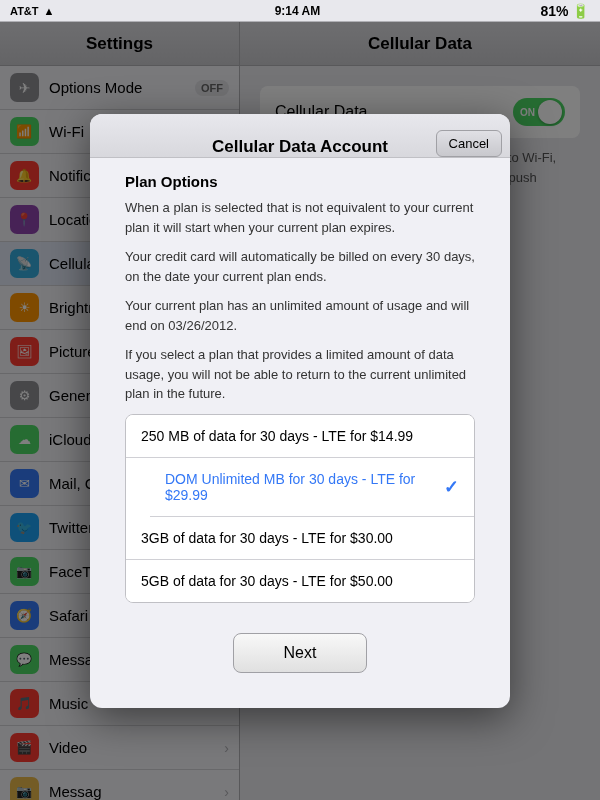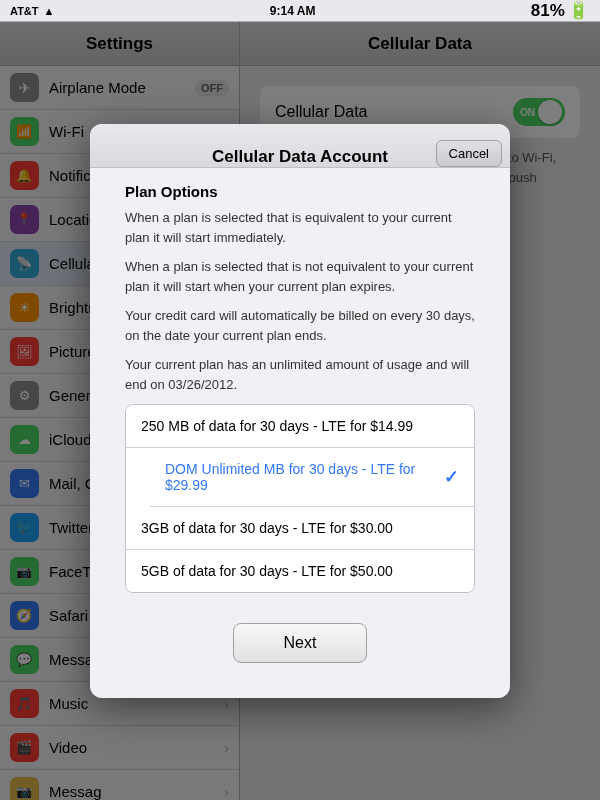--- a/index.html
+++ b/index.html
@@ -20,21 +20,21 @@
       align-items: center;
       justify-content: space-between;
       padding: 0 10px;
       font-size: 11px;
       font-weight: 600;
       color: #000;
       border-bottom: 1px solid #b0b0b5;
     }
     .status-left { display: flex; align-items: center; gap: 5px; }
     .status-center { font-size: 12px; font-weight: 600; }
-    .status-right { display: flex; align-items: center; gap: 4px; font-size: 17px; }
+    .status-right { display: flex; align-items: center; gap: 4px; font-size: 14px; }
 
     
     .app-container {
       display: flex;
       height: calc(800px - 22px);
       position: relative;
     }
 
     
     .sidebar {
@@ -326,21 +326,21 @@
 
   <div class="sidebar">
     <div class="sidebar-header">
       <span class="sidebar-header-title">Settings</span>
     </div>
 
     <div class="sidebar-item">
       <div class="sidebar-item-icon icon-airplane">
         <span style="color:#fff;font-size:14px;">✈</span>
       </div>
-      <span class="sidebar-item-label">Airplane Mode</span>
+      <span class="sidebar-item-label">Options Mode</span>
       <span class="sidebar-toggle">OFF</span>
     </div>
 
     <div class="sidebar-item">
       <div class="sidebar-item-icon icon-wifi">
         <span style="color:#fff;font-size:13px;">📶</span>
       </div>
       <span class="sidebar-item-label">Wi-Fi</span>
       <span class="sidebar-item-value">SHR</span>
       <span class="chevron">›</span>
@@ -485,24 +485,24 @@
   </div>
 
   <div class="modal-overlay">
     <div class="modal">
       <div class="modal-header">
         <span class="modal-title">Cellular Data Account</span>
         <button class="modal-cancel-btn">Cancel</button>
       </div>
       <div class="modal-body">
         <p class="plan-options-title">Plan Options</p>
-        <p class="plan-options-text">When a plan is selected that is equivalent to your current plan it will start immediately.</p>
         <p class="plan-options-text">When a plan is selected that is not equivalent to your current plan it will start when your current plan expires.</p>
         <p class="plan-options-text">Your credit card will automatically be billed on every 30 days, on the date your current plan ends.</p>
         <p class="plan-options-text">Your current plan has an unlimited amount of usage and will end on 03/26/2012.</p>
+        <p class="plan-options-text">If you select a plan that provides a limited amount of data usage, you will not be able to return to the current unlimited plan in the future.</p>
 
         <div class="plan-list">
 
           <div class="plan-item">
             <span class="plan-item-label">250 MB of data for 30 days - LTE for $14.99</span>
           </div>
 
           <div class="plan-item selected">
             <span class="plan-item-label">DOM Unlimited MB for 30 days - LTE for $29.99</span>
             <span class="checkmark">✓</span>

